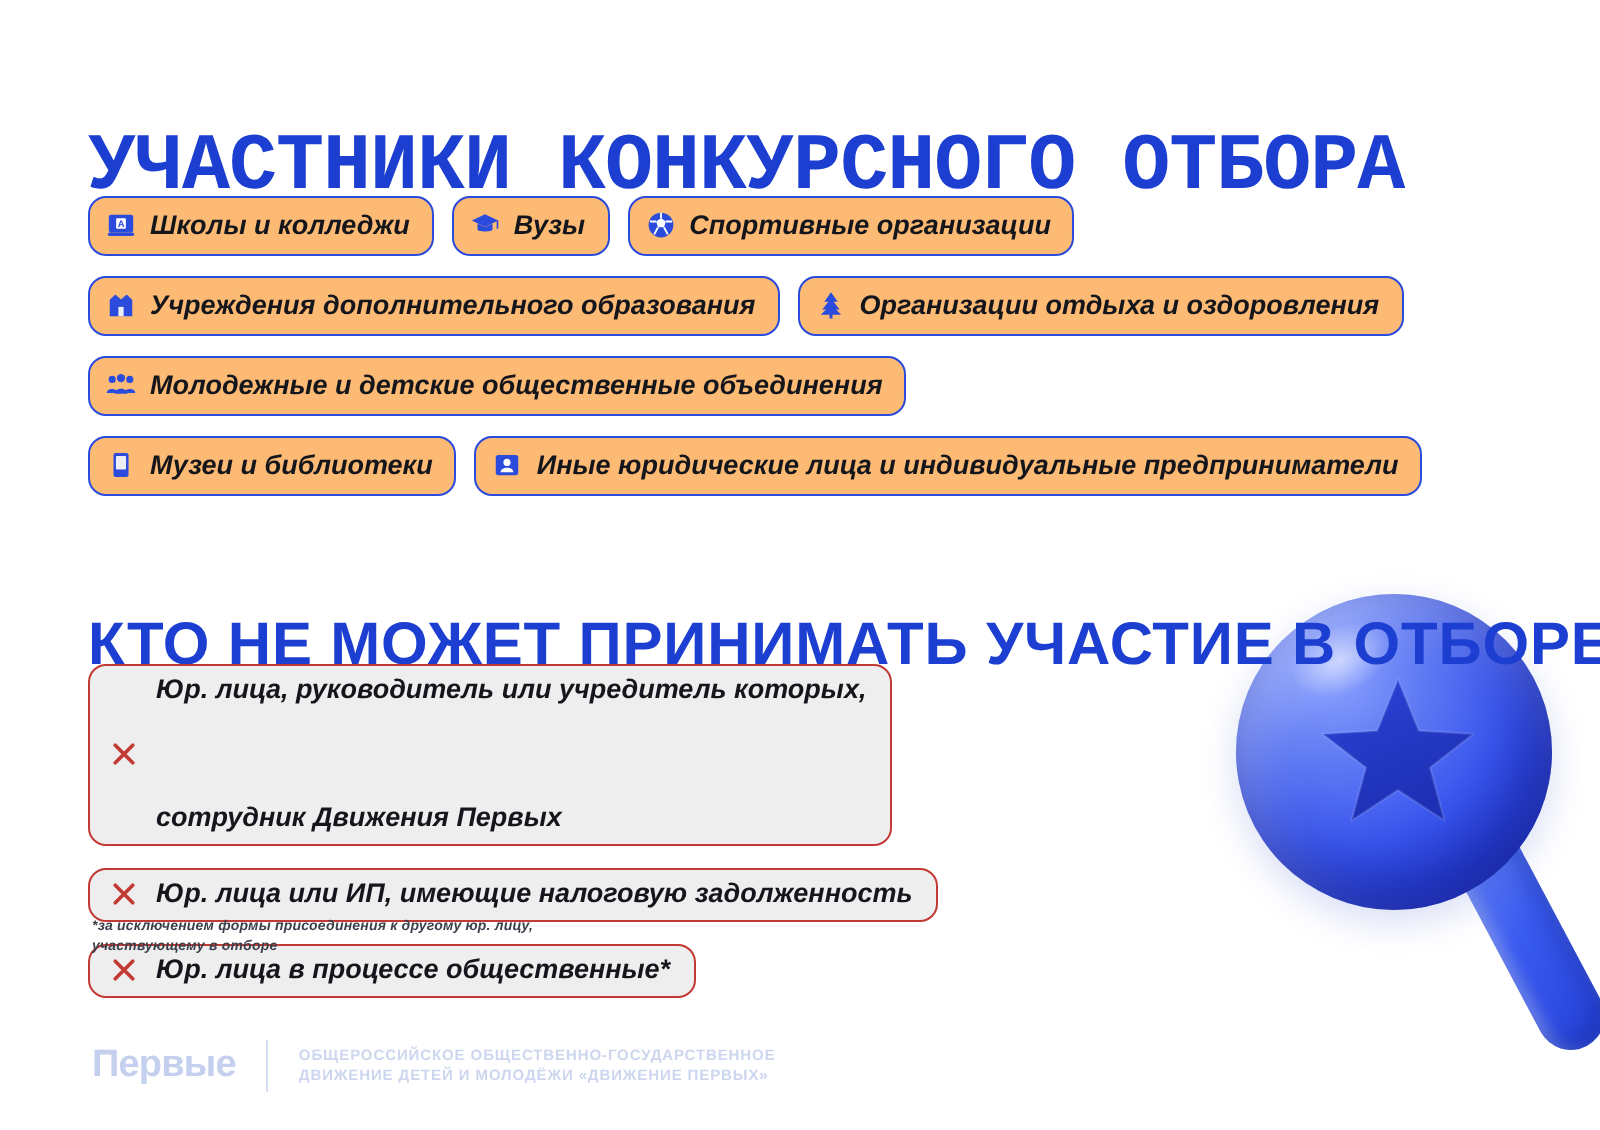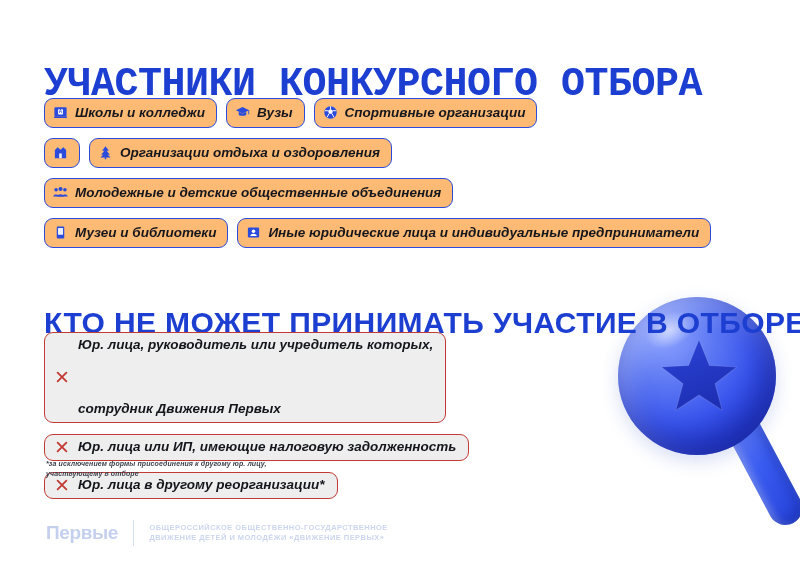--- a/index.html
+++ b/index.html
@@ -294,20 +294,21 @@
     </div>
 
     <div class="chip-row">
       <div class="chip">
         <span class="chip-icon">
           <svg viewBox="0 0 16 16" width="15" height="15">
             <path d="M2 5.2 L2 14 L14 14 L14 5.2 L11 2.4 L8 5 L5 2.4 Z" fill="#2a4bdc"></path>
             <rect x="6.6" y="9" width="2.8" height="5" fill="#eceef5"></rect>
           </svg>
         </span>
+        <span class="chip-label">Учреждения дополнительного образования</span>
       </div>
 
       <div class="chip">
         <span class="chip-icon">
           <svg viewBox="0 0 16 16" width="15" height="15">
             <path d="M8 1.2 L11.6 6.2 L4.4 6.2 Z" fill="#2a4bdc"></path>
             <path d="M8 4.4 L12.6 10.4 L3.4 10.4 Z" fill="#2a4bdc"></path>
             <path d="M8 7.6 L13.4 13.2 L2.6 13.2 Z" fill="#2a4bdc"></path>
             <rect x="7.2" y="12.8" width="1.6" height="2.4" fill="#2a4bdc"></rect>
           </svg>
@@ -387,21 +388,21 @@
       </div>
     </div>
 
     <div class="excl-row">
       <div class="excl">
         <span class="x-icon">
           <svg viewBox="0 0 16 16" width="14" height="14">
             <path d="M3 3 L13 13 M13 3 L3 13" stroke="#c23a34" stroke-width="2.1" stroke-linecap="round"></path>
           </svg>
         </span>
-        <span class="excl-label">Юр. лица в другому реорганизации*</span>
+        <span class="excl-label">Юр. лица в процессе общественные*</span>
       </div>
     </div>
   </div>
 
   <div class="footnote">
     <span>*за исключением формы присоединения к другому юр. лицу,</span>
     <span>участвующему в отборе</span>
   </div>
 
   <div class="footer">

